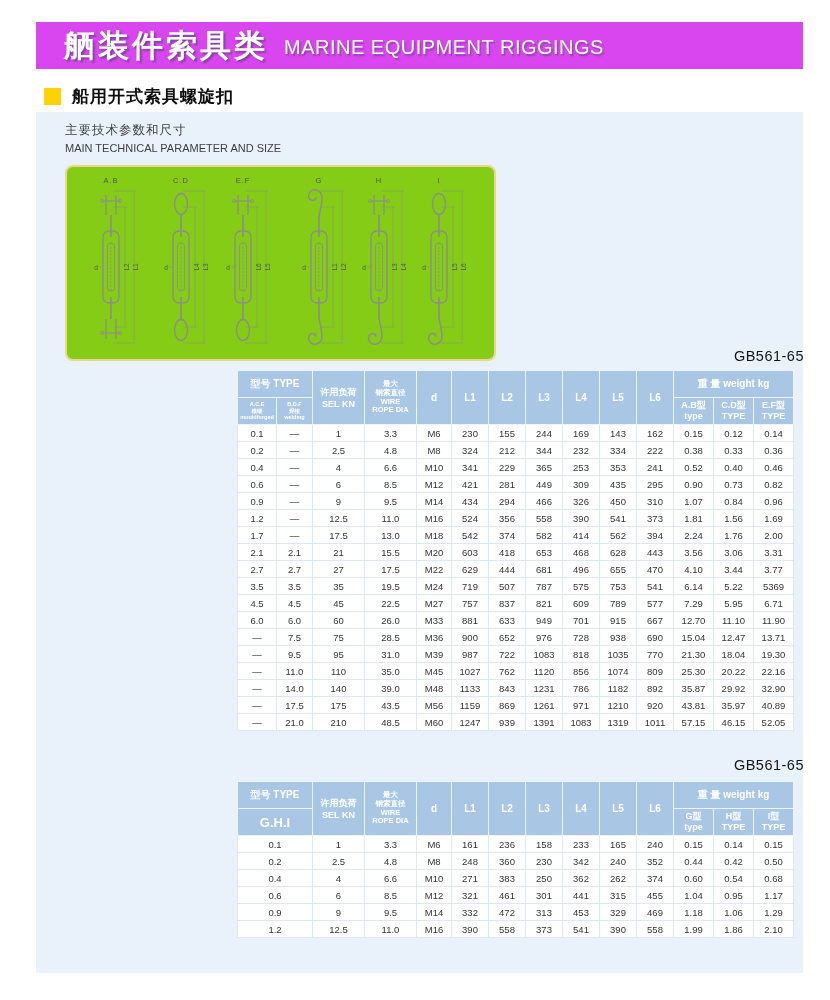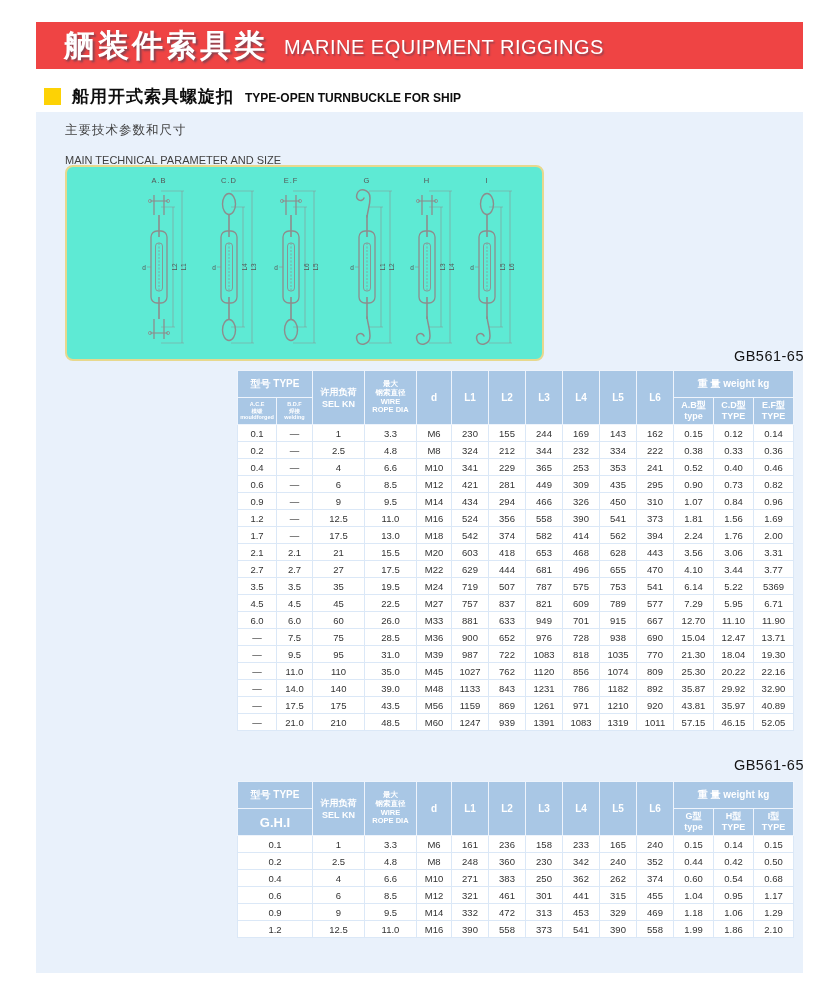--- a/index.html
+++ b/index.html
@@ -1,37 +1,37 @@
 <!DOCTYPE html>
 <html><head>
 <meta charset="utf-8">
 <style>
   html,body{margin:0;padding:0;background:#fff;}
   body{width:830px;height:1000px;position:relative;font-family:"Liberation Sans",sans-serif;overflow:hidden;}
 
-  .banner{position:absolute;left:36px;top:22px;width:767px;height:47px;background:#ef4444;
+  .banner{position:absolute;left:36px;top:22px;width:767px;height:47px;background:#d946ef;
           display:flex;align-items:center;padding-left:28px;box-sizing:border-box;gap:16px;}
   .banner-zh{font-size:31px;font-weight:bold;color:#fff;letter-spacing:3px;
              text-shadow:2px 2px 2px rgba(55,65,90,.55);white-space:nowrap;}
   .banner-en{font-size:20px;font-weight:normal;color:#fff;letter-spacing:.5px;
              text-shadow:1.5px 1.5px 1.5px rgba(55,65,90,.45);white-space:nowrap;padding-top:4px;}
 
   .subtitle{position:absolute;left:36px;top:85px;display:flex;align-items:center;gap:11px;padding-left:8px;}
   .yellow-square{width:17px;height:17px;background:#fdd205;flex:0 0 auto;}
   .subtitle-zh{font-size:17px;font-weight:bold;color:#0d0d0d;letter-spacing:1px;white-space:nowrap;}
   .subtitle-en{font-size:12px;font-weight:bold;color:#0d0d0d;white-space:nowrap;padding-top:3px;}
 
   .panel{position:absolute;left:36px;top:112px;width:767px;height:861px;background:#e9f1fb;}
 
   .tech{position:absolute;left:29px;top:10px;color:#3f3f3f;}
-  .tech-zh{font-size:12.5px;margin-bottom:15px;letter-spacing:1px;}
+  .tech-zh{font-size:12.5px;margin-bottom:3px;letter-spacing:1px;}
   .tech-en{font-size:11px;}
 
-  .diagram-box{position:absolute;left:29px;top:53px;width:427px;height:192px;background:#5eead4;
-               border:2px solid #e7d88e;border-radius:8px;box-sizing:content-box;padding-left:48px;}
+  .diagram-box{position:absolute;left:29px;top:53px;width:427px;height:192px;background:#84cc16;
+               border:2px solid #e7d88e;border-radius:8px;box-sizing:content-box;}
 
   .gb-label{position:absolute;width:567px;text-align:right;font-size:14.5px;color:#141414;letter-spacing:.5px;}
   .gb1{left:201px;top:236px;}
   .gb2{left:201px;top:645px;}
 
   .data-table{border-collapse:collapse;table-layout:fixed;}
   .t1{position:absolute;left:201px;top:258px;}
   .t2{position:absolute;left:201px;top:669px;}
 
   .data-table th{background:#a9c7e5;color:#fff;font-weight:bold;text-align:center;vertical-align:middle;
@@ -51,21 +51,20 @@
 <body>
 
 <div class="banner">
   <span class="banner-zh">舾装件索具类</span>
   <span class="banner-en">MARINE EQUIPMENT RIGGINGS</span>
 </div>
 
 <div class="subtitle">
   <span class="yellow-square"></span>
   <span class="subtitle-zh">船用开式索具螺旋扣</span>
-  <span class="subtitle-en">TYPE-OPEN TURNBUCKLE FOR SHIP</span>
 </div>
 
 <div class="panel">
 
   <div class="tech">
     <div class="tech-zh">主要技术参数和尺寸</div>
     <div class="tech-en">MAIN TECHNICAL PARAMETER AND SIZE</div>
   </div>
 
   <div class="diagram-box">

